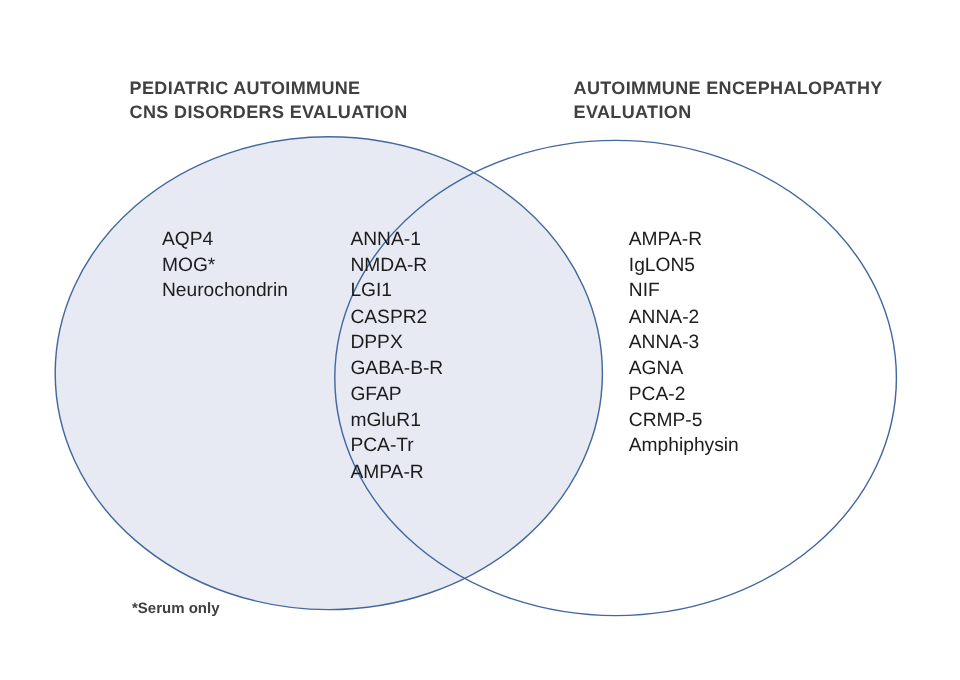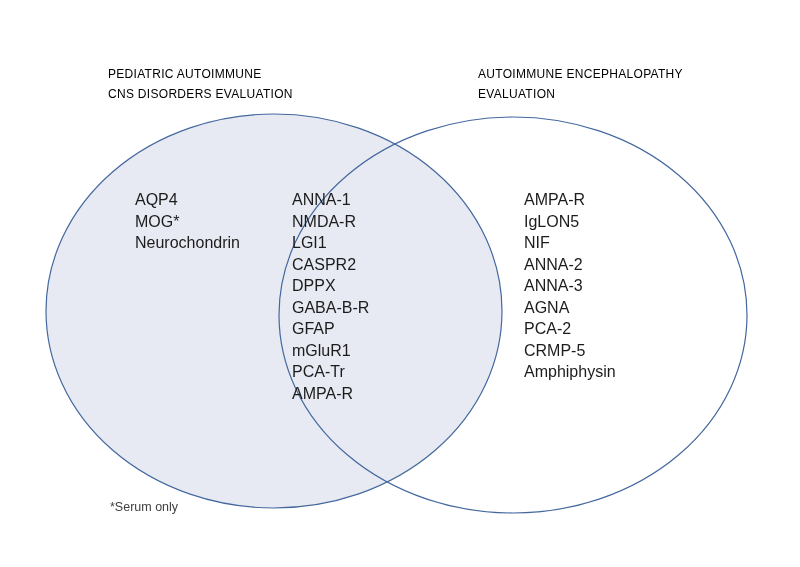--- a/index.html
+++ b/index.html
@@ -15,23 +15,23 @@
     background: #ffffff;
     overflow: hidden;
   }
   .venn-svg {
     position: absolute;
     left: 0;
     top: 0;
   }
   .set-title {
     position: absolute;
-    color: #000000;
-    font-weight: normal;
-    font-size: 12px;
+    color: #404040;
+    font-weight: bold;
+    font-size: 15px;
     line-height: 20px;
     letter-spacing: 0.3px;
     white-space: pre-line;
   }
   .title-left  { left: 108px; top: 64px; }
   .title-right { left: 478px; top: 64px; }
   .item-list {
     position: absolute;
     color: #1c1c1c;
     font-weight: normal;
@@ -40,21 +40,21 @@
   }
   .list-left    { left: 135px; top: 189px; text-align: left; }
   .list-overlap { left: 292px; top: 189px; width: 200px; text-align: left; }
   .list-right   { left: 524px; top: 189px; text-align: left; }
   .footnote {
     position: absolute;
     left: 110px;
     top: 500px;
     color: #3f3f3f;
     font-size: 12.5px;
-    font-weight: normal;
+    font-weight: bold;
   }
 </style>
 </head>
 <body>
 
 <div class="canvas">
 
   <svg class="venn-svg" width="800" height="567" viewBox="0 0 800 567">
     <ellipse cx="274" cy="311" rx="228" ry="197" fill="#e7eaf3" stroke="#44689e" stroke-width="1.2"></ellipse>
     <ellipse cx="513" cy="315" rx="234" ry="198" fill="none" stroke="#44689e" stroke-width="1.2"></ellipse>

